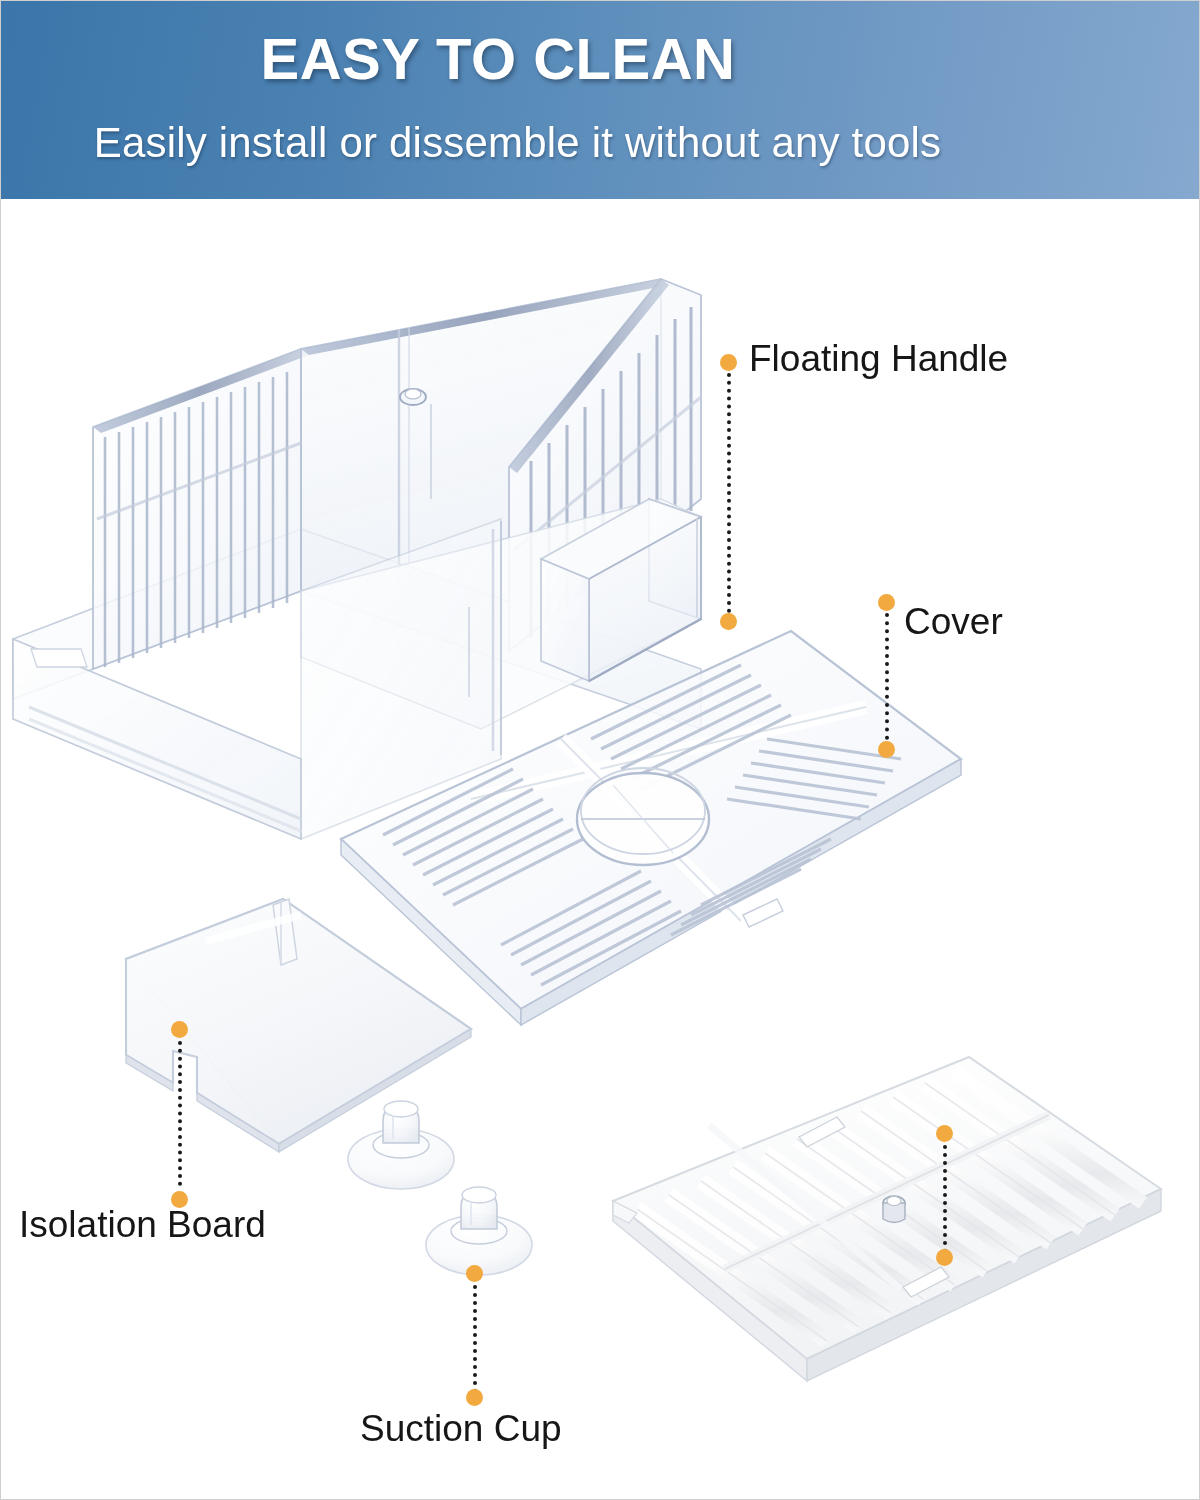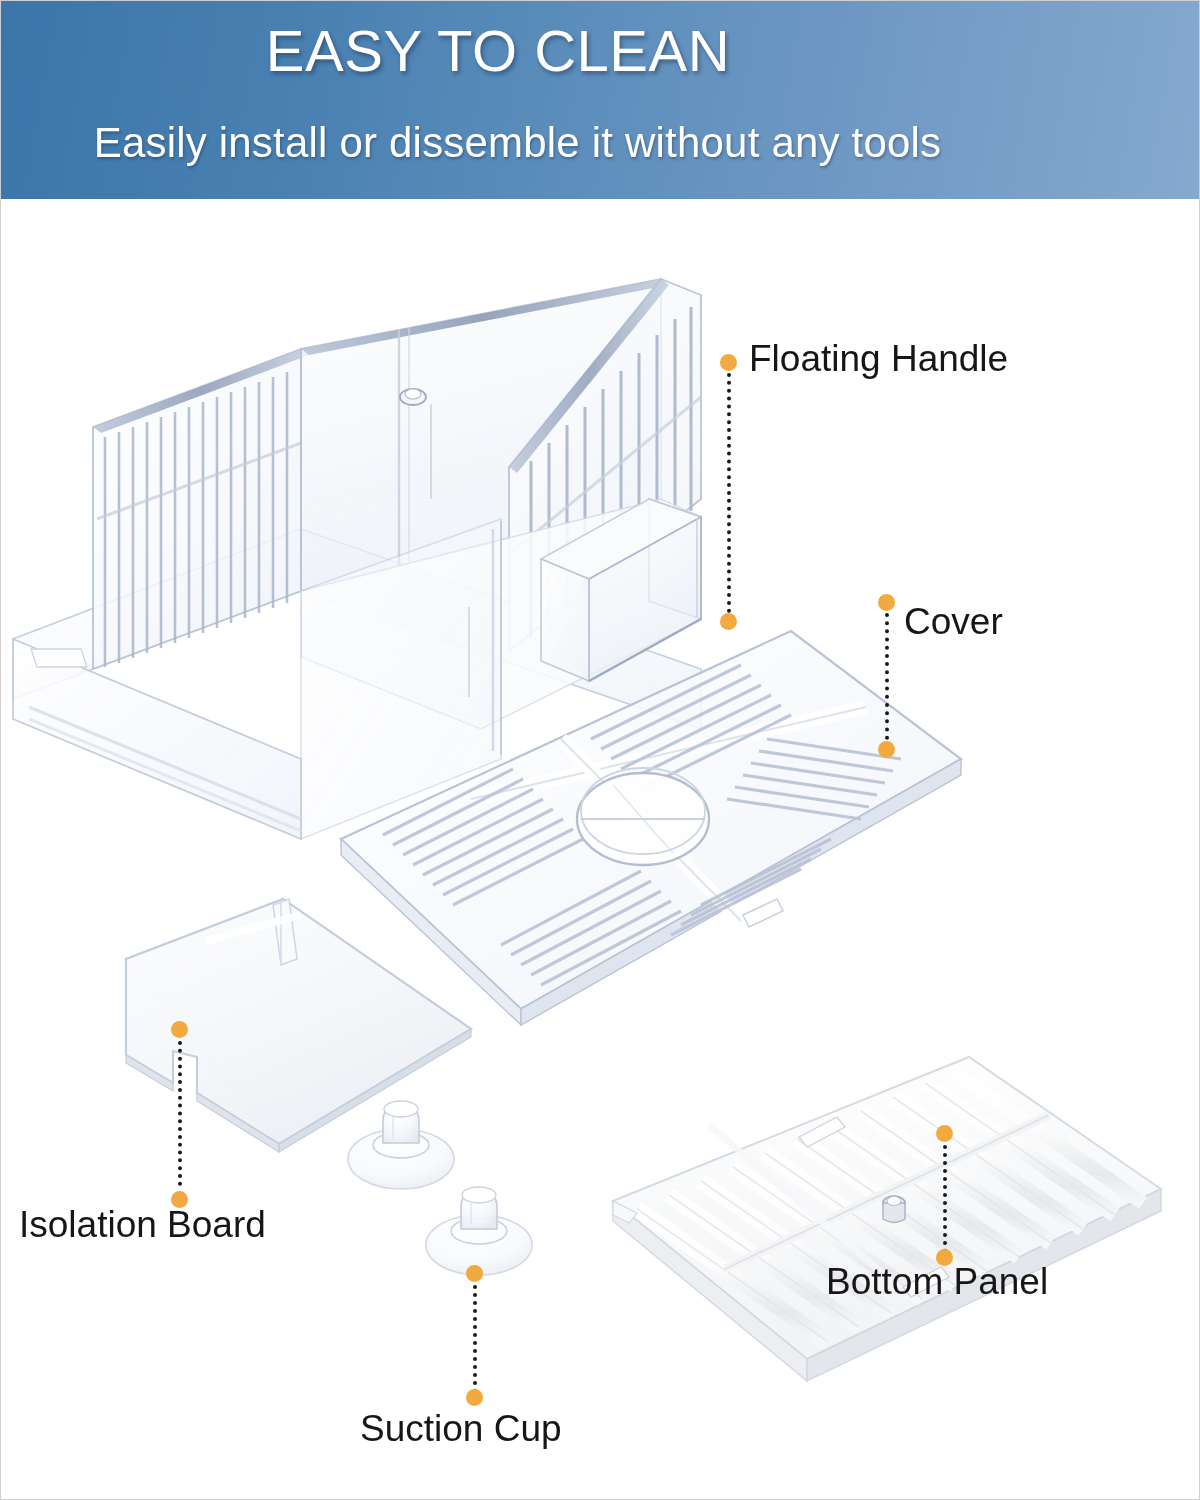--- a/index.html
+++ b/index.html
@@ -19,23 +19,23 @@
   }
 
   
   #banner{
     position:absolute; left:0; top:0;
     width:1200px; height:198px;
     background:linear-gradient(100deg,#3b75a9 0%,#4a81b2 26%,#5e8fbc 50%,#7099c4 72%,#85a9cf 100%);
     overflow:hidden;
   }
   #banner-title{
-    position:absolute; left:0; top:16px; width:994px;
+    position:absolute; left:0; top:24px; width:994px;
     text-align:center;
-    font-size:58px; font-weight:normal; color:#ffffff;
+    font-size:58px; font-weight:bold; color:#ffffff;
     letter-spacing:0.5px;
     text-shadow:2px 3px 4px rgba(20,38,60,0.45);
   }
   #banner-sub{
     position:absolute; left:0; top:118px; width:1033px;
     text-align:center;
     font-size:42px; font-weight:400; color:#ffffff;
     letter-spacing:0.2px;
     text-shadow:1px 2px 3px rgba(20,38,60,0.40);
   }
@@ -373,15 +373,14 @@
   <div class="label" style="left:18px; top:1203px;">Isolation Board</div>
 
   <div class="dot" style="left:465px; top:1264px;"></div>
   <div class="leader" style="left:472px; top:1284px; height:108px;"></div>
   <div class="dot" style="left:465px; top:1388px;"></div>
   <div class="label" style="left:359px; top:1407px;">Suction Cup</div>
 
   <div class="dot" style="left:935px; top:1124px;"></div>
   <div class="leader" style="left:942px; top:1144px; height:108px;"></div>
   <div class="dot" style="left:935px; top:1248px;"></div>
-  <div class="label" style="left:825px; top:1260px;">Bottom Panel</div>
 
 </div>
 
 </body></html>

